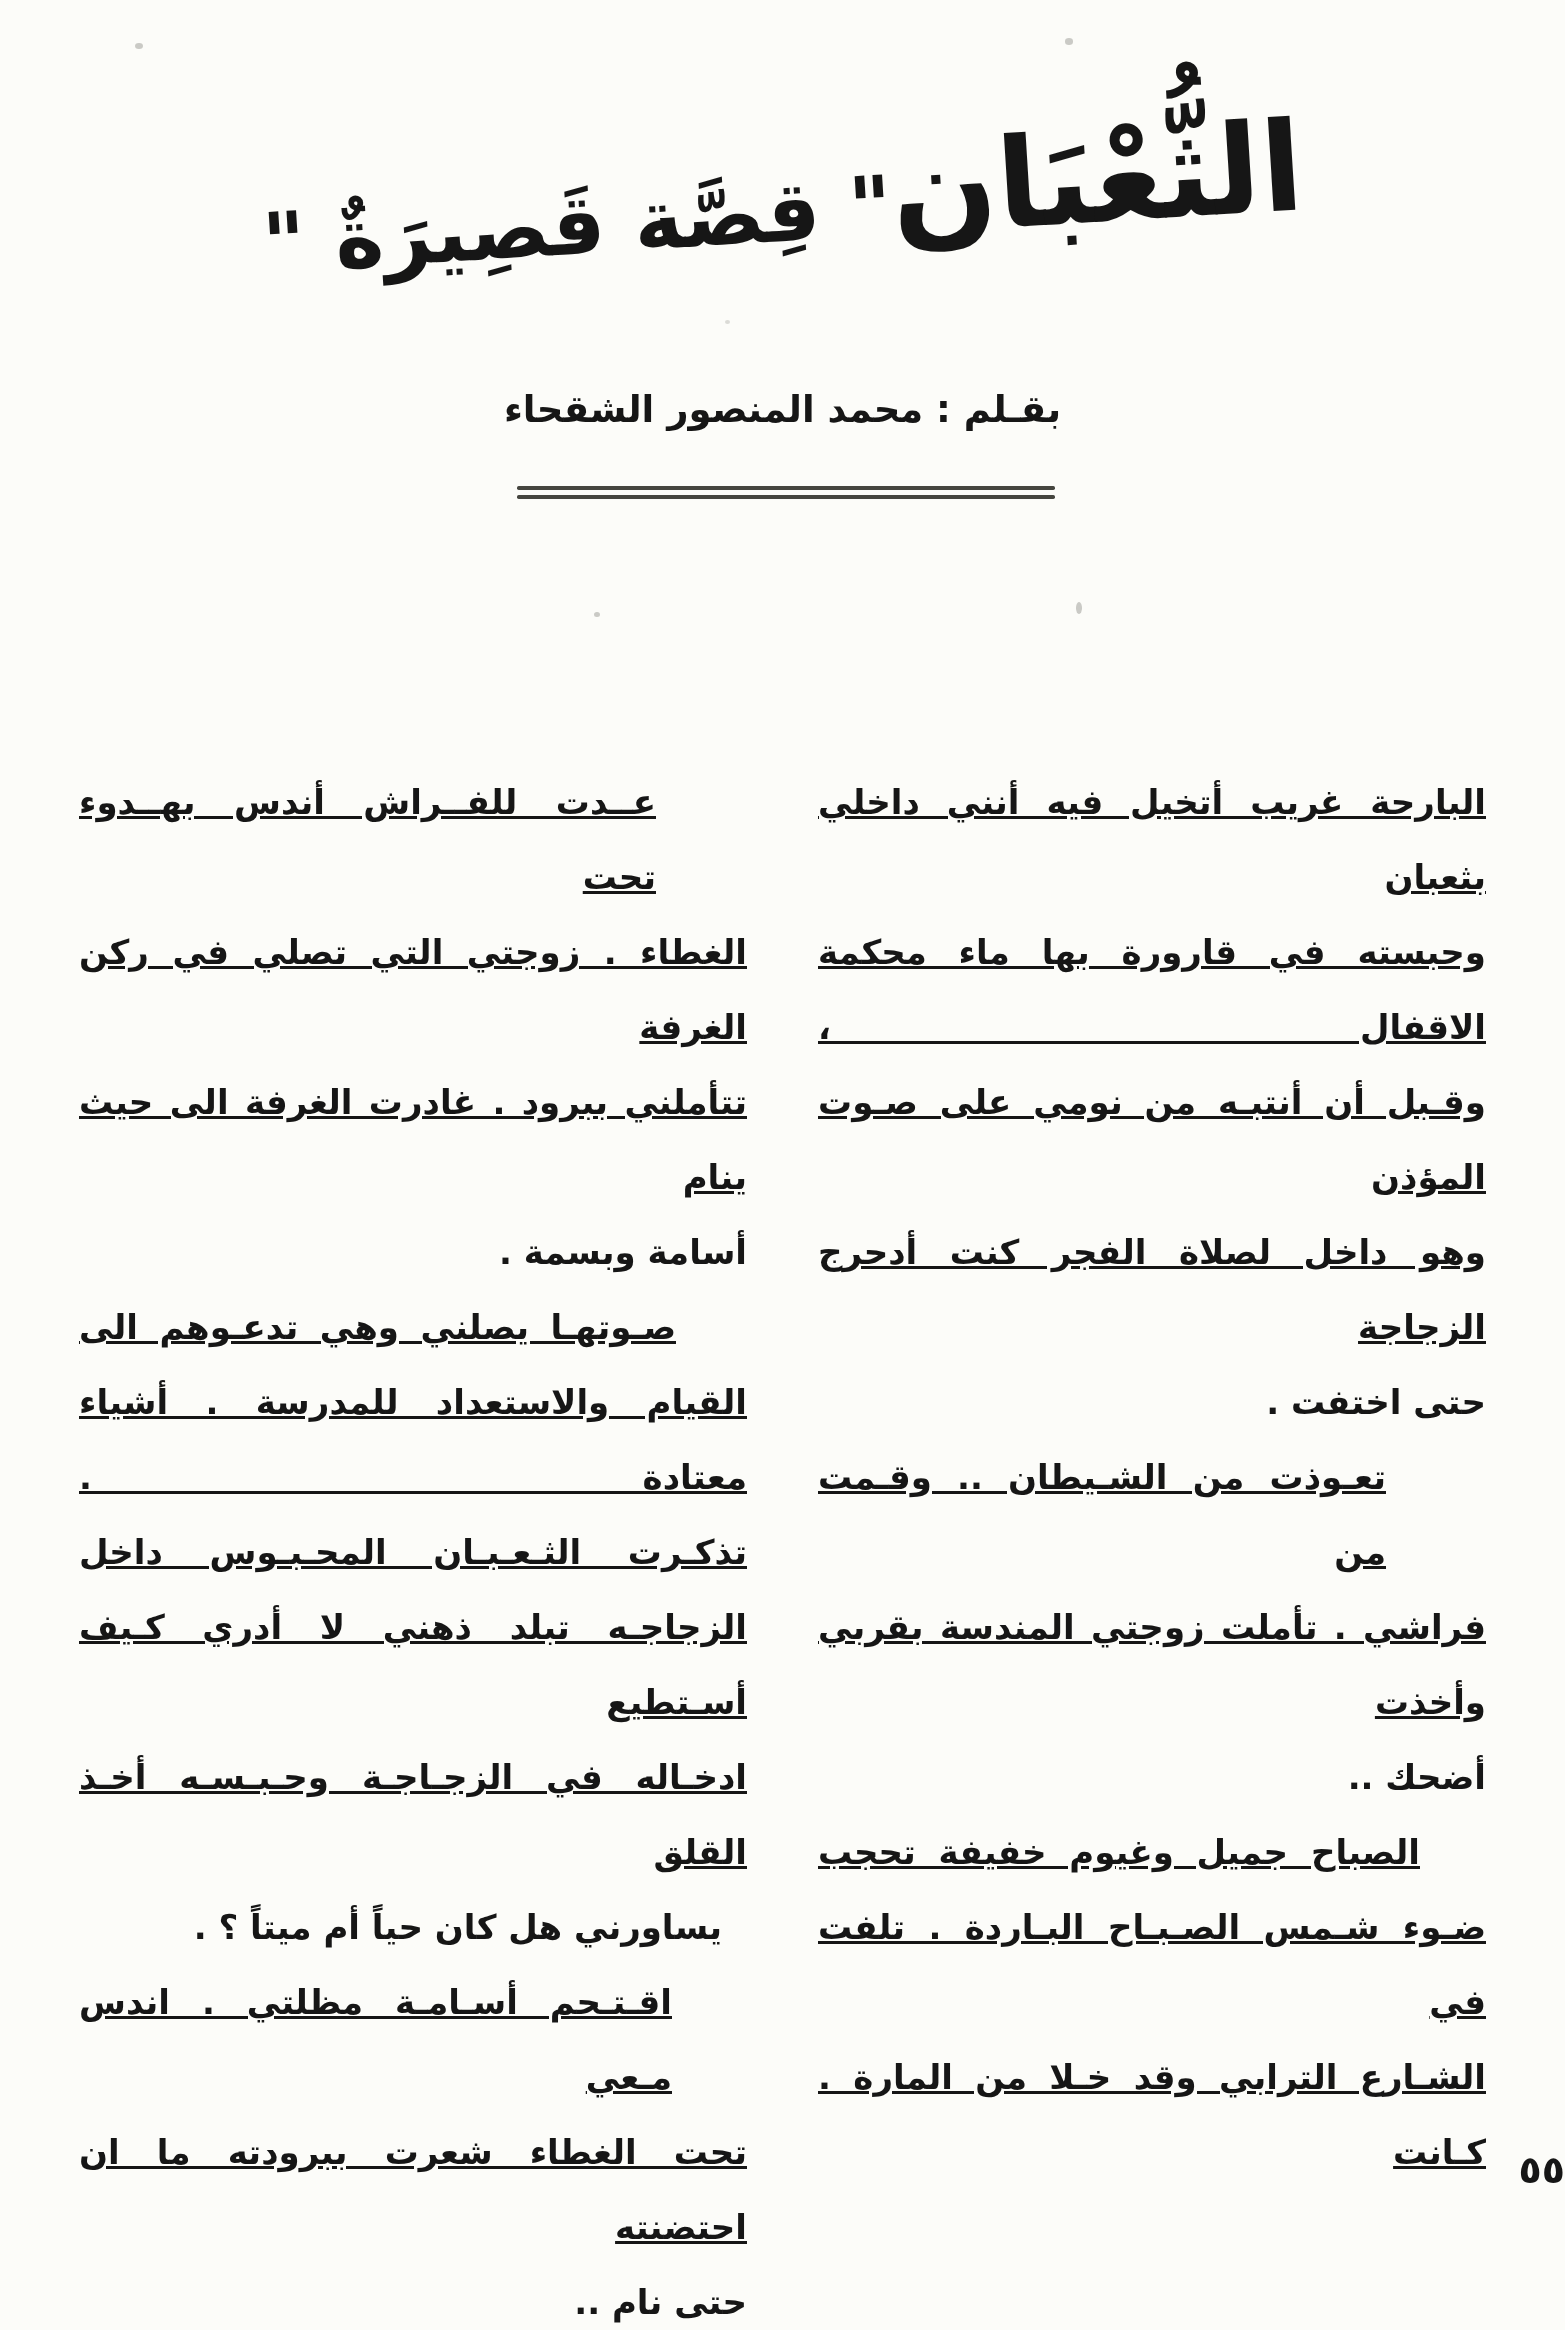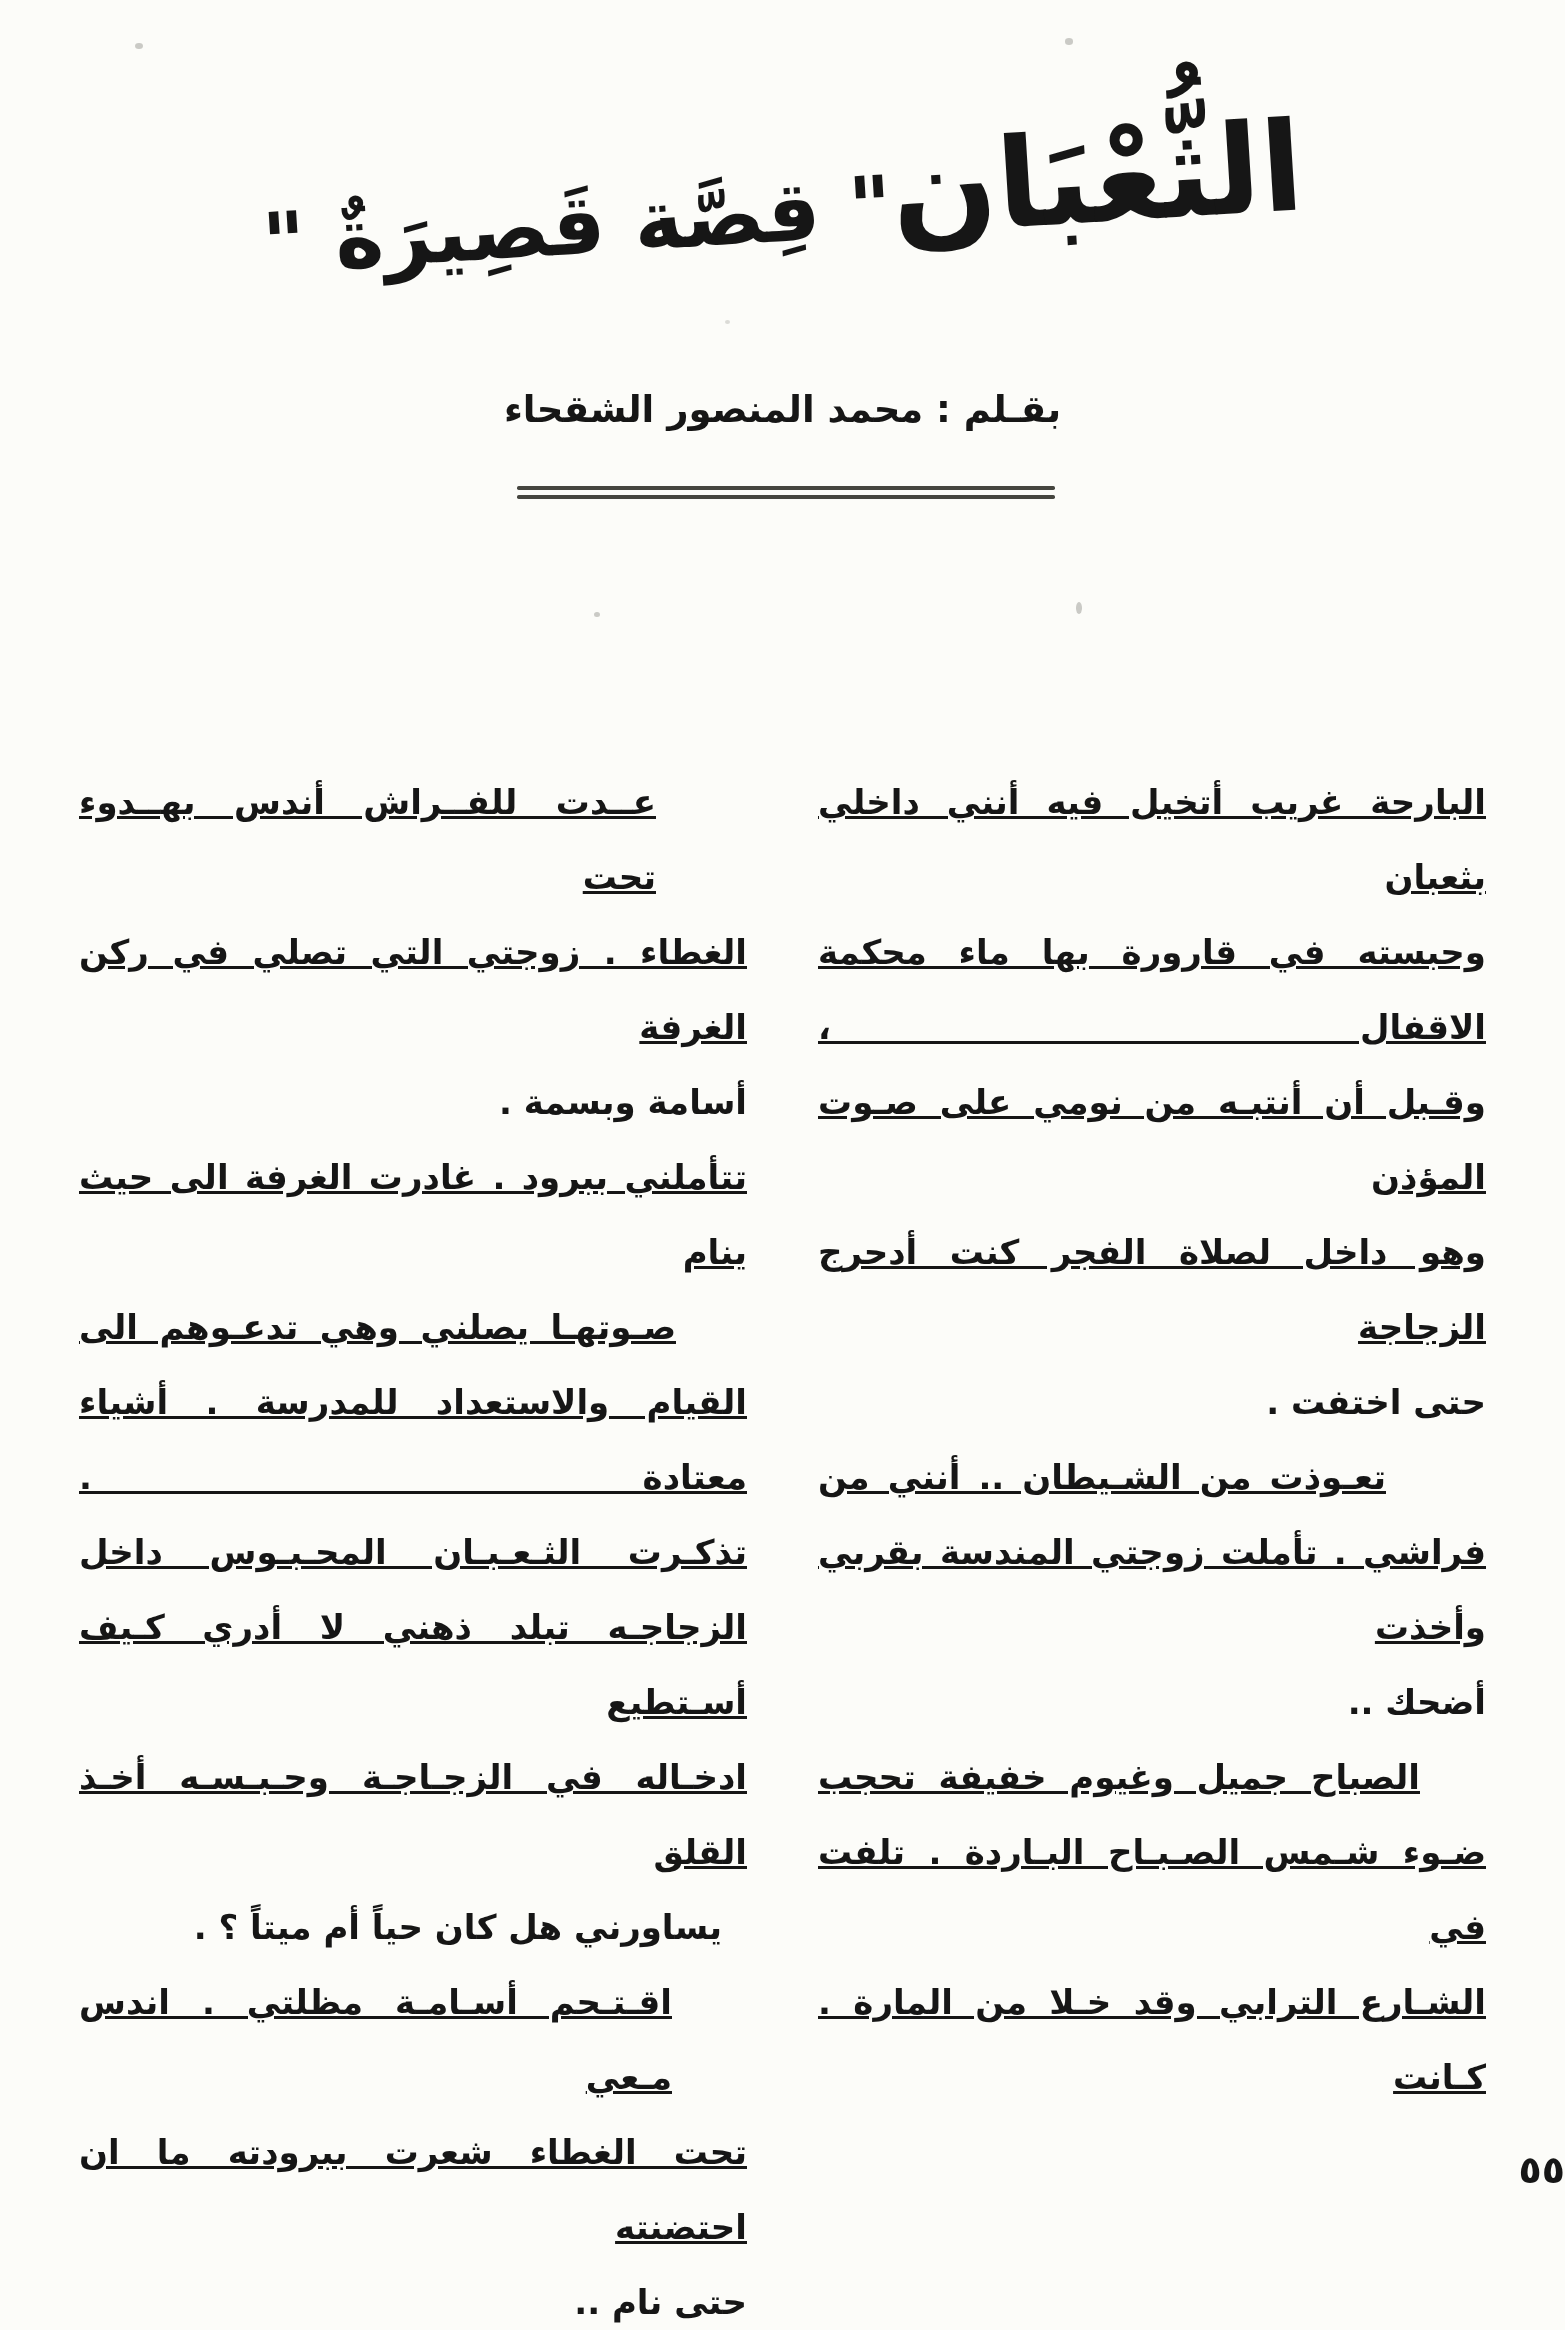--- a/index.html
+++ b/index.html
@@ -77,32 +77,32 @@
     <span class="rl"></span>
   </div>
 
   <main class="cols">
     <section class="col" id="col-right">
         <div class="line j">البارحة غريب أتخيل فيه أنني داخلي بثعبان</div>
         <div class="line j">وحبسته في قارورة بها ماء محكمة الاقفال ،</div>
         <div class="line j">وقـبل أن أنتبـه من نومي على صـوت المؤذن</div>
         <div class="line j">وهو داخل لصلاة الفجر كنت أدحرج الزجاجة</div>
         <div class="line r">حتى اختفت .</div>
-        <div class="line j" style="padding-right: 100px;">تعـوذت من الشـيطان .. أنني من</div>
+        <div class="line j" style="padding-right: 100px;">تعـوذت من الشـيطان .. وقـمت من</div>
         <div class="line j">فراشي . تأملت زوجتي المندسة بقربي وأخذت</div>
         <div class="line r">أضحك ..</div>
         <div class="line j" style="padding-right: 66px;">الصباح جميل وغيوم خفيفة تحجب</div>
         <div class="line j">ضـوء شـمس الصـبـاح البـاردة . تلفت في</div>
         <div class="line j">الشـارع الترابي وقد خـلا من المارة . كـانت</div>
       </section>
     <section class="col" id="col-left">
         <div class="line j" style="padding-right: 91px;">عــدت للفــراش أندس بهــدوء تحت</div>
         <div class="line j">الغطاء . زوجتي التي تصلي في ركن الغرفة</div>
+        <div class="line j">تتأملني ببرود . غادرت الغرفة الى حيث ينام</div>
         <div class="line r">أسامة وبسمة .</div>
-        <div class="line j">تتأملني ببرود . غادرت الغرفة الى حيث ينام</div>
         <div class="line j" style="padding-right: 71px;">صـوتهـا يصلني وهي تدعـوهم الى</div>
         <div class="line j">القيام والاستعداد للمدرسة . أشياء معتادة .</div>
         <div class="line j">تذكـرت الثـعـبـان المحـبـوس داخل</div>
         <div class="line j">الزجاجـه تبلد ذهني لا أدري كـيف أسـتطيع</div>
         <div class="line j">ادخـاله في الزجـاجـة وحـبـسـه أخـذ القلق</div>
         <div class="line r" style="padding-right: 25px;">يساورني هل كان حياً أم ميتاً ؟ .</div>
         <div class="line j" style="padding-right: 75px;">اقـتـحم أسـامـة مظلتي . اندس مـعي</div>
         <div class="line j">تحت الغطاء شعرت ببرودته ما ان احتضنته</div>
         <div class="line r">حتى نام ..</div>
       </section>

